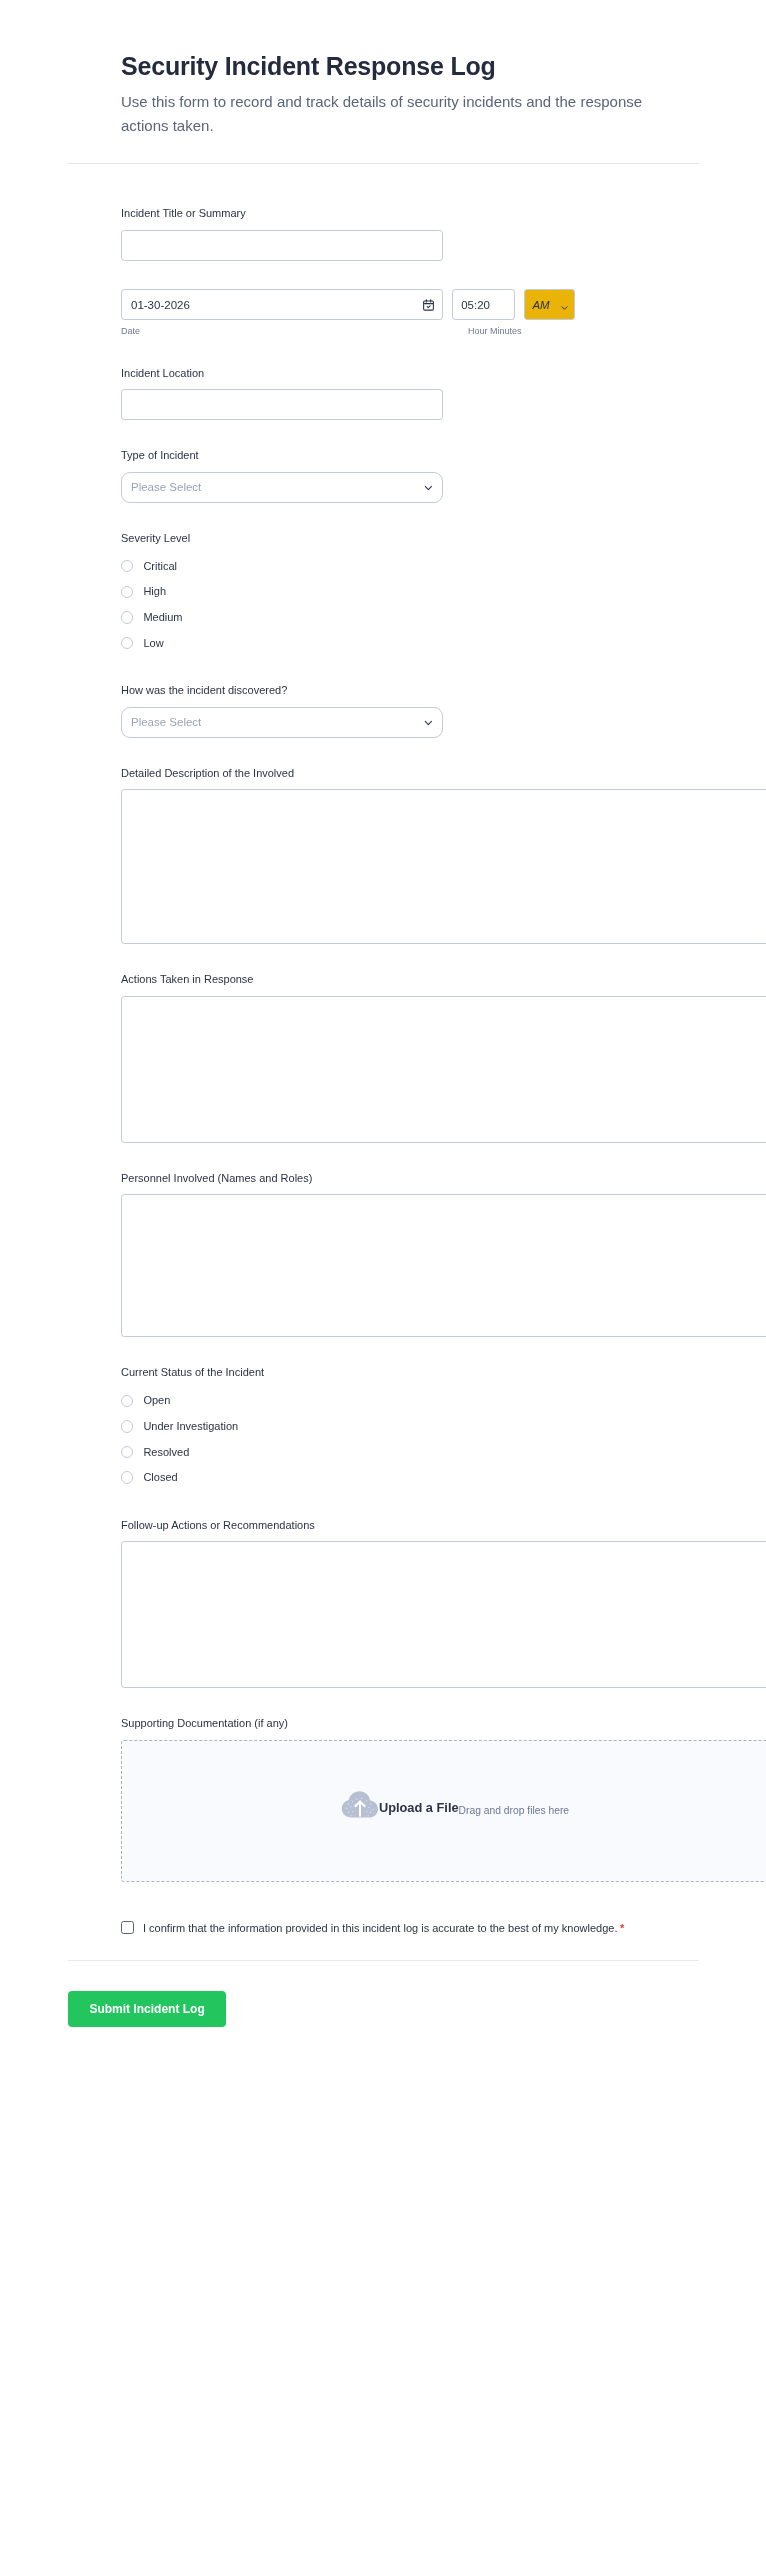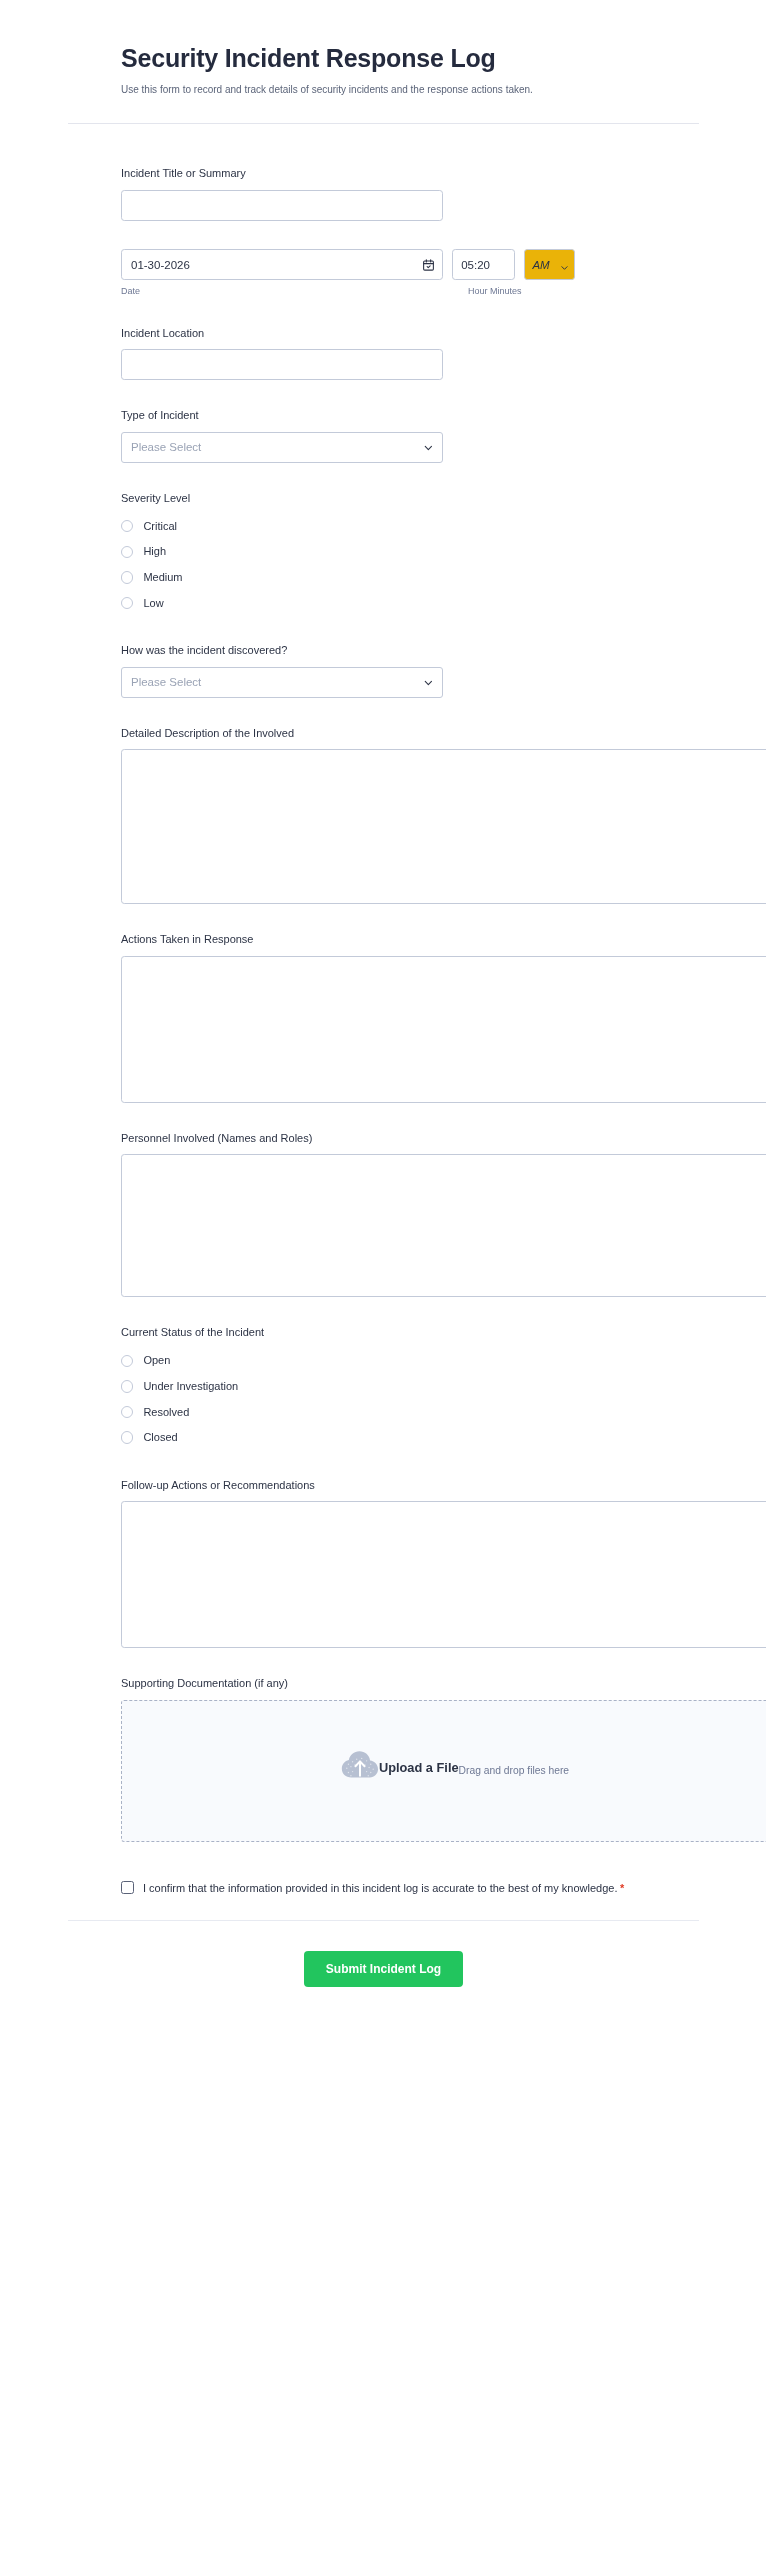--- a/index.html
+++ b/index.html
@@ -12,38 +12,38 @@
     min-height: 2576px;
     font-family: "Liberation Sans", sans-serif;
     color: #2c3345;
     -webkit-font-smoothing: antialiased;
   }
 
   .form-wrap {
     width: 631px;
     margin: 0 auto;
     background: #ffffff;
-    padding-top: 0;
+    padding-top: 8px;
   }
 
   
   .form-header {
     padding: 43px 53px 25px 53px;
     border-bottom: 0.8px solid #e3e5ed;
   }
   .form-title {
     font-size: 25px;
     font-weight: bold;
     line-height: 1.25;
     color: #252b3e;
     margin: 0 0 8.2px 0;
     letter-spacing: -0.2px;
   }
   .form-subtitle {
-    font-size: 10px;
+    font-size: 15px;
     line-height: 1.6;
     color: #5b6479;
     margin: 0;
     max-width: 635px;
   }
 
   
   .form-body {
     padding: 31px 53px 23px 53px;
   }
@@ -158,21 +158,21 @@
   
   .select-wrap {
     position: relative;
     width: 322px;
     height: 31px;
   }
   .select-box {
     width: 322px;
     height: 31px;
     border: 0.8px solid #c3cad9;
-    border-radius: 3px;
+    border-radius: 9px;
     background: #ffffff;
     font-family: "Liberation Sans", sans-serif;
     font-size: 11.5px;
     color: #9aa3b5;
     padding: 0 25px 0 9px;
     display: flex;
     align-items: center;
     cursor: pointer;
   }
   .select-chev {
@@ -279,21 +279,21 @@
     color: #e03b24;
     font-weight: bold;
     margin-left: 2.5px;
   }
 
   
   .form-footer {
     border-top: 0.8px solid #e7eaf1;
     padding: 30px 0 49px 0;
     display: flex;
-    justify-content: center;
+    justify-content: flex-start;
   }
   .submit-btn {
     background: #22c55e;
     color: #ffffff;
     border: none;
     border-radius: 4.1px;
     font-family: "Liberation Sans", sans-serif;
     font-size: 12px;
     font-weight: bold;
     padding: 10.7px 21.4px;

